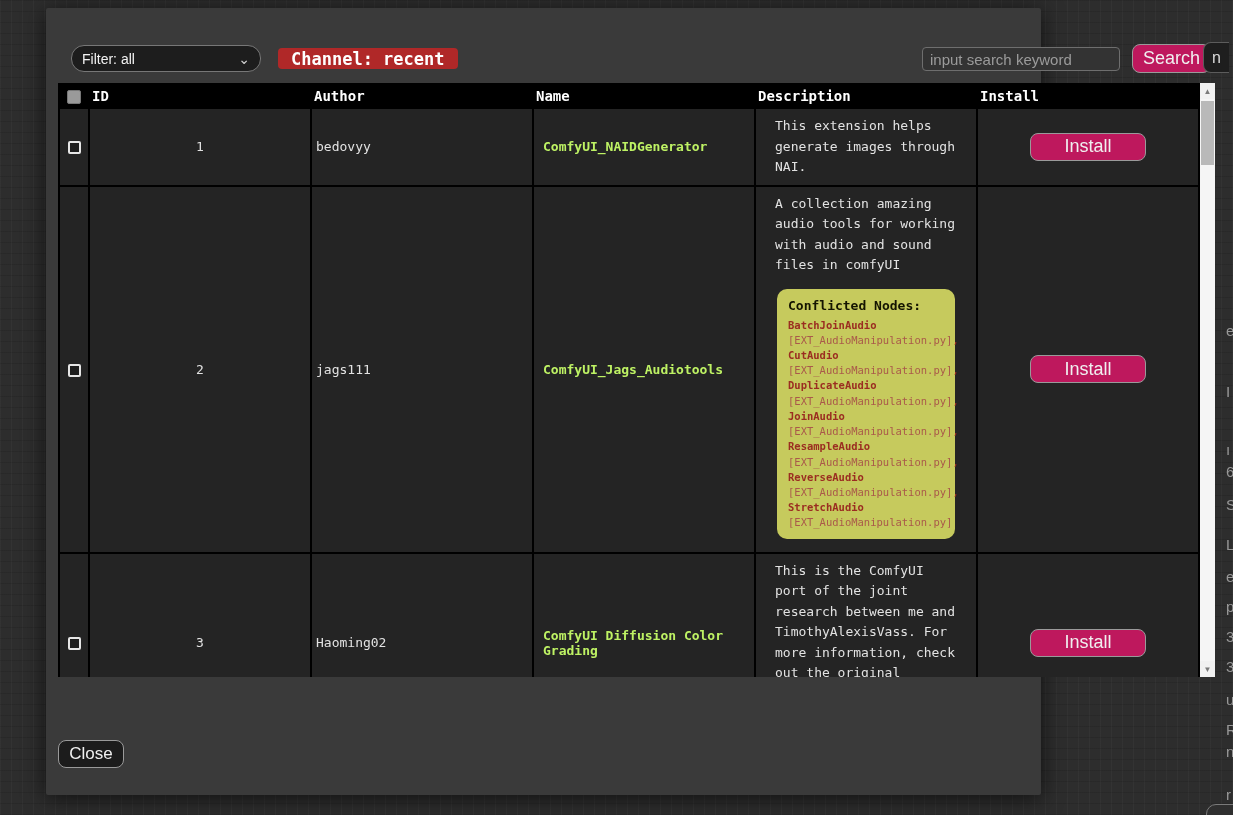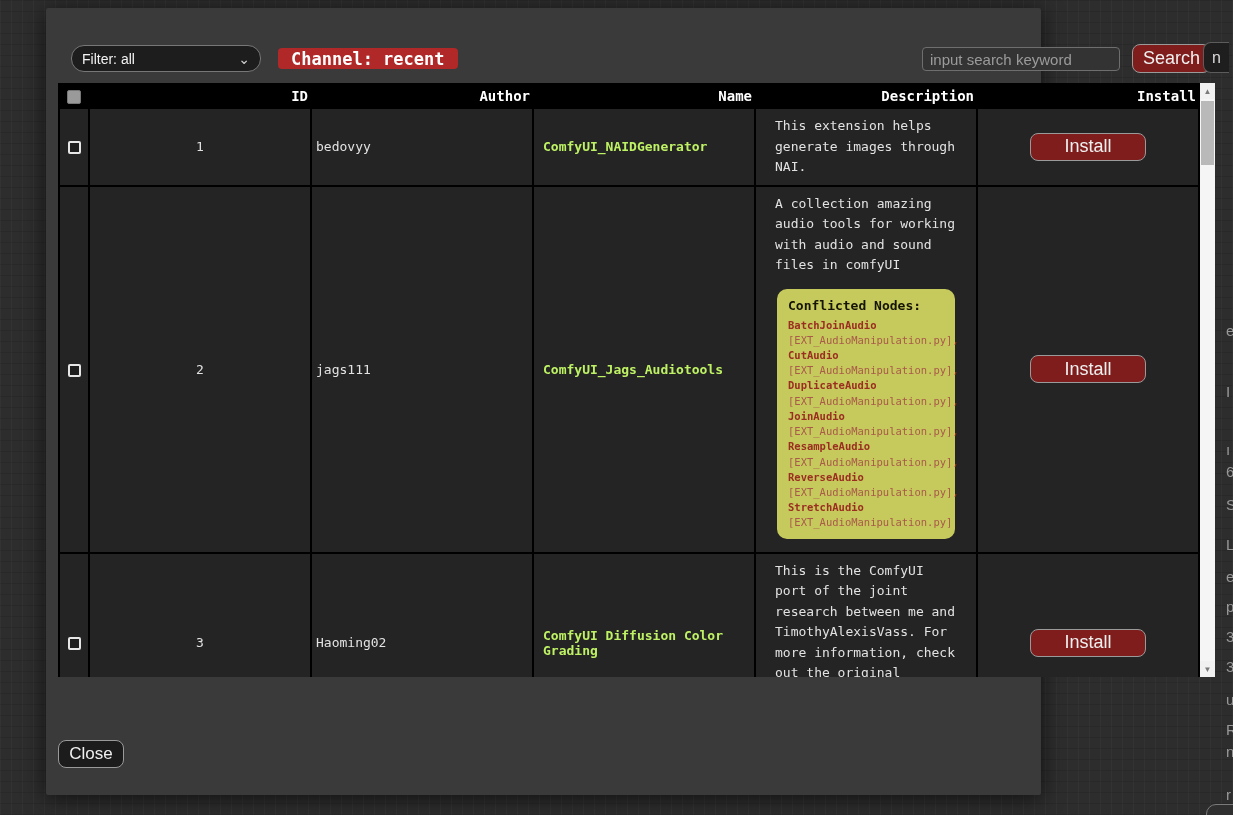--- a/index.html
+++ b/index.html
@@ -36,42 +36,42 @@
     display:flex;align-items:center;padding:0 13px;
   }
   .search-input{
     position:absolute;left:876px;top:39px;width:198px;height:24px;
     background:#333;border:1px solid #6e6e6e;border-radius:4px;
     color:#e8e8e8;font-size:15px;padding:0 7px;box-sizing:border-box;
     font-family:"Liberation Sans", sans-serif;
   }
   .search-input::placeholder{color:#9b9b9b;}
   .btn{
-    background:#7f1d1d;border:1.5px solid #9a9a9a;border-radius:8px;
+    background:#be185d;border:1.5px solid #9a9a9a;border-radius:8px;
     color:#f0f0f0;font-family:"Liberation Sans", sans-serif;
     display:flex;align-items:center;justify-content:center;
     box-sizing:border-box;cursor:pointer;
   }
   .search-btn{position:absolute;left:1086px;top:36px;width:79px;height:29px;font-size:18px;}
   .close-btn{position:absolute;left:12px;top:732px;width:66px;height:28px;font-size:17px;background:#1c1c1c;}
 
   
   .table-wrap{
     position:absolute;left:12px;top:75px;width:1157px;height:594px;
     display:flex;overflow:hidden;
   }
   table{
     border-collapse:collapse;table-layout:fixed;width:1142px;
     font-family:"DejaVu Sans Mono", monospace;font-size:13px;color:#e2e2e2;
     align-self:flex-start;
   }
   th,td{border:2px solid #000;}
   thead th{
     background:#000;color:#fff;font-weight:bold;font-size:14px;
-    height:20px;padding:1px 2px;text-align:right;
+    height:20px;padding:1px 2px;text-align:left;
   }
   tbody td{background:#242424;padding:4px 4px;vertical-align:middle;}
   td.cb-cell, th.cb-cell{width:24px;text-align:center;}
   td.id-cell{width:48px;text-align:center;}
   td.author-cell{width:105px;white-space:nowrap;overflow:hidden;}
   td.name-cell{width:225px;padding-left:9px;}
   td.desc-cell{width:620px;padding:7px 19px;line-height:1.58;}
   td.install-cell{width:120px;text-align:center;}
   .name-link{
     color:#bef264;font-weight:bold;

